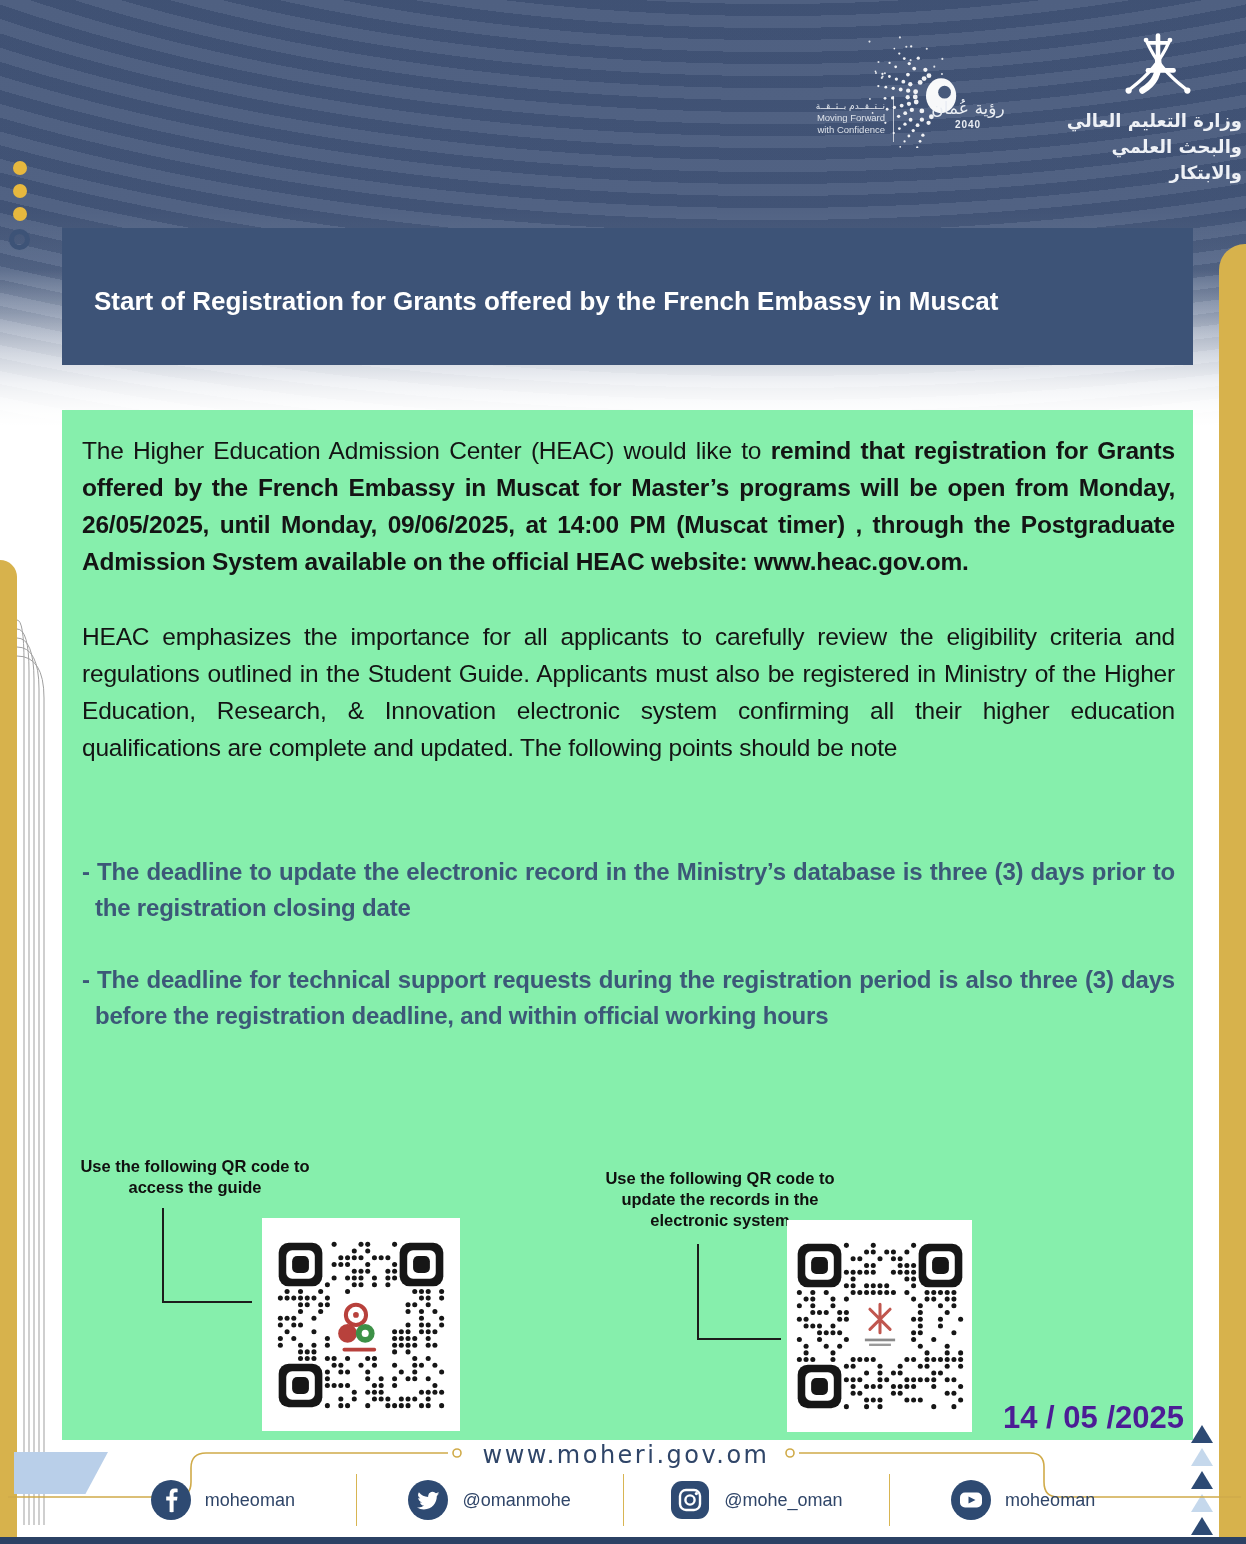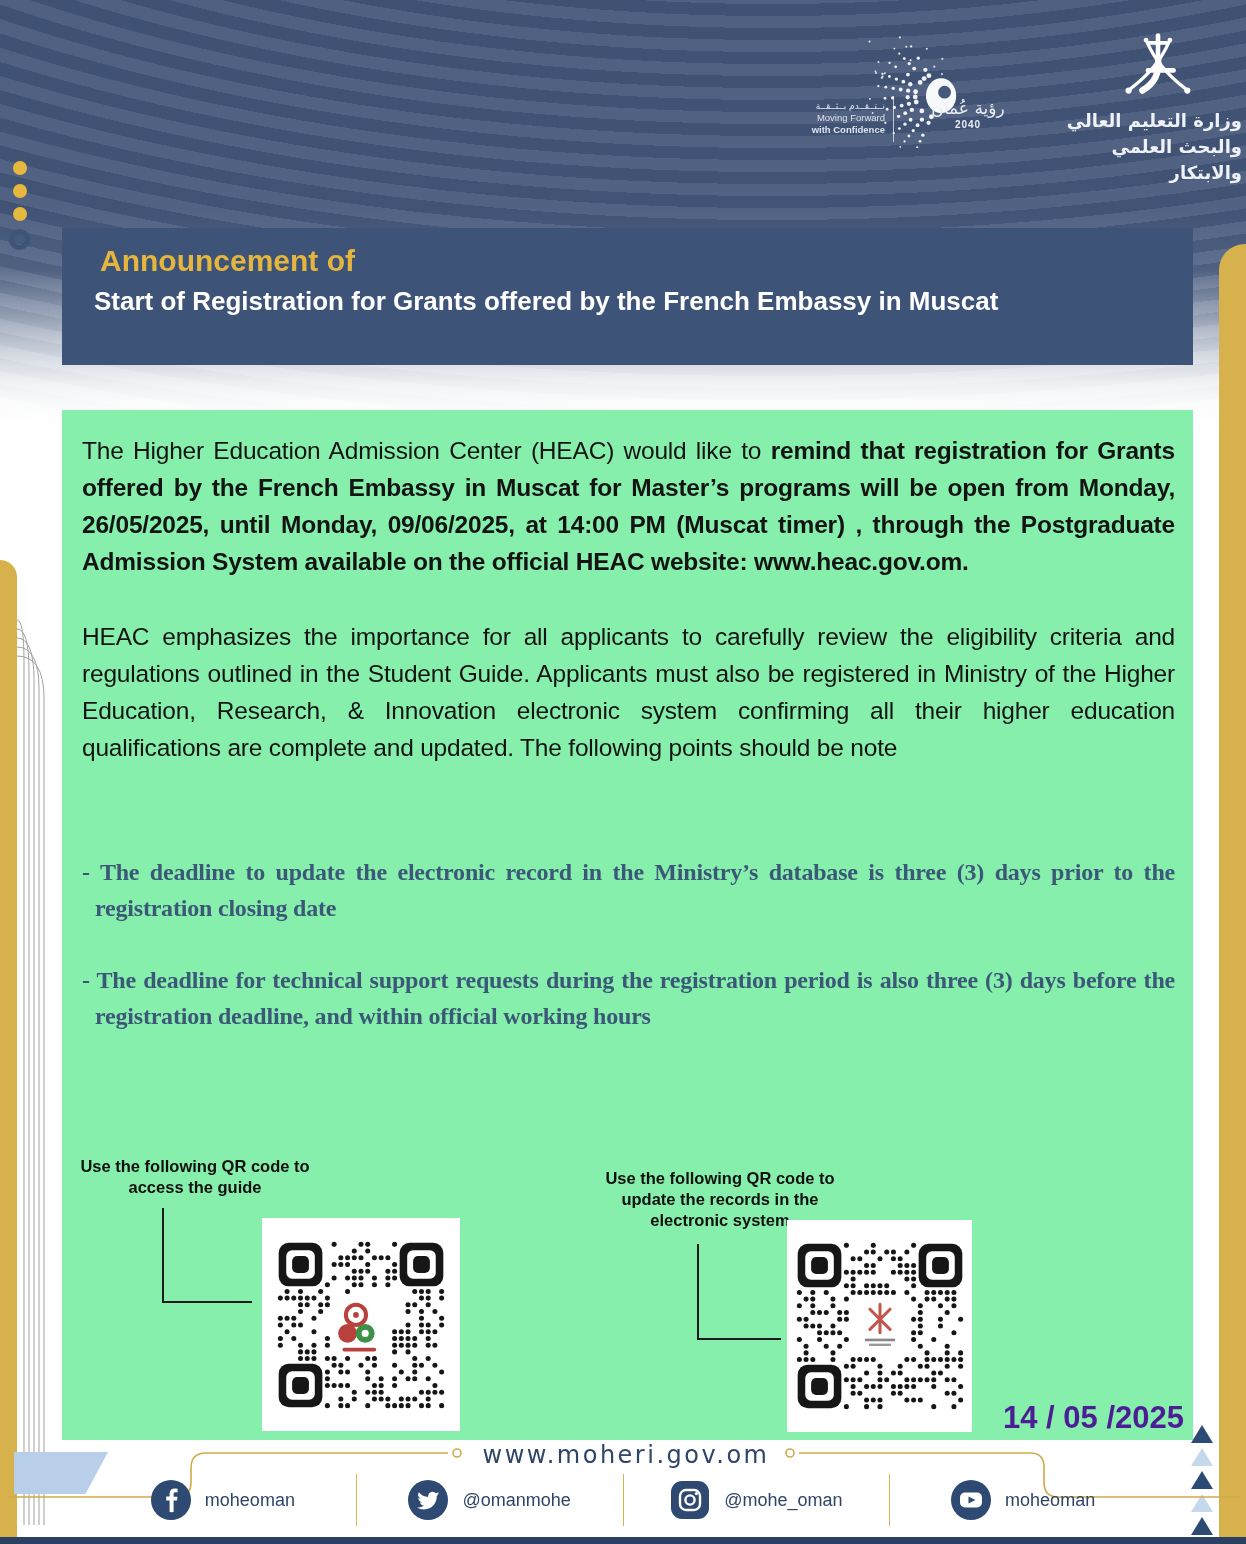--- a/index.html
+++ b/index.html
@@ -22,41 +22,41 @@
   .tri.navy{border-bottom:18px solid #2d4a74;}
   .tri.blue{border-bottom:18px solid #c5d8ec;}
   .parallelogram{position:absolute;left:14px;top:1452px;width:94px;height:42px;background:#b9cfe9;
     clip-path:polygon(0 0,100% 0,76% 100%,0 100%);}
   .bottom-strip{position:absolute;left:0;bottom:0;width:1246px;height:7px;background:#2b4164;z-index:9;}
   
   .vision-logo{position:absolute;left:803px;top:28px;width:218px;height:140px;color:#e9edf3;}
   .vision-text{position:absolute;left:6px;top:72px;width:76px;text-align:right;line-height:12px;}
   .vision-text .ar{font-size:9px;font-family:"DejaVu Sans",sans-serif;opacity:.95;}
   .vision-text .en{font-size:9.5px;opacity:.92;}
-  .vision-text .en.b{font-weight:bold;text-align:right;}
+  .vision-text .en.b{font-weight:normal;text-align:right;}
   .vision-divider{position:absolute;left:90px;top:68px;width:1px;height:46px;background:rgba(255,255,255,.65);}
   .comet{position:absolute;left:40px;top:-2px;width:152px;height:122px;}
   .vision-wordmark{position:absolute;left:112px;top:70px;width:106px;text-align:center;}
   .vision-wordmark .ar{font-size:17px;font-weight:normal;font-family:"DejaVu Sans",sans-serif;}
   .vision-wordmark .year{font-size:10px;font-weight:bold;letter-spacing:1px;margin-top:1px;}
   .ministry-logo{position:absolute;left:1020px;top:28px;width:186px;height:140px;color:#eef1f6;margin-left:40px;}
   .emblem{position:absolute;left:48px;top:2px;width:100px;height:78px;}
   .ministry-text{position:absolute;top:80px;right:4px;width:182px;text-align:right;
     font-family:"DejaVu Sans",sans-serif;font-weight:bold;font-size:18px;line-height:26px;}
   
   .band{position:absolute;left:62px;top:228px;width:1131px;height:137px;background:#3d5377;}
   .kicker{position:absolute;left:38px;top:16px;font-size:30px;font-weight:bold;color:#e5b63e;}
   .band-title{position:absolute;left:32px;top:58px;width:1080px;font-size:26px;font-weight:bold;color:#ffffff;}
   
   .panel{position:absolute;left:62px;top:410px;width:1131px;height:1030px;background:#86efac;}
   .panel-inner{padding:22px 18px 0 20px;}
   .para{font-size:24.5px;line-height:37px;text-align:justify;color:#141414;letter-spacing:-0.2px;}
   .para b{font-weight:bold;}
   .para+.para{margin-top:38px;}
-  .bullets{margin-top:88px;color:#3c5878;font-weight:bold;font-family:Liberation Serif, serif;}
+  .bullets{margin-top:88px;color:#3c5878;font-weight:bold;}
   .bullet{font-size:24px;line-height:36px;text-align:justify;padding-left:13px;text-indent:-13px;letter-spacing:-0.2px;}
   .bullet+.bullet{margin-top:36px;}
   
   .qr-label{position:absolute;font-size:16.5px;font-weight:bold;color:#10100f;text-align:center;line-height:21px;}
   .qr-label1{left:78px;top:1156px;width:234px;}
   .qr-label2{left:600px;top:1168px;width:240px;}
   .connector{position:absolute;border-left:2px solid #1c1c1c;border-bottom:2px solid #1c1c1c;}
   .connector1{left:162px;top:1208px;width:88px;height:93px;}
   .connector2{left:697px;top:1244px;width:82px;height:94px;}
   .qr-box{position:absolute;background:#ffffff;display:flex;align-items:center;justify-content:center;}
@@ -205,21 +205,20 @@
       <circle cx="63" cy="11" r="2.6" fill="#ffffff"></circle>
       <circle cx="37" cy="11" r="2.6" fill="#ffffff"></circle>
     </svg>
     <div class="ministry-text">
       <div>وزارة التعليم العالي</div>
       <div>والبحث العلمي والابتكار</div>
     </div>
   </div>
 
   <div class="band">
-    <div class="kicker">Announcement of</div>
     <div class="band-title">Start of Registration for Grants offered by the French Embassy in Muscat</div>
   </div>
 
   <div class="panel">
     <div class="panel-inner">
       <div class="para"><span>The Higher Education Admission Center (HEAC) would like to </span><b>remind that registration for Grants offered by the French Embassy in Muscat for Master’s programs will be open from Monday, 26/05/2025, until Monday, 09/06/2025, at 14:00 PM (Muscat timer) , through the Postgraduate Admission System available on the official HEAC website: www.heac.gov.om.</b></div>
       <div class="para">HEAC emphasizes the importance for all applicants to carefully review the eligibility criteria and regulations outlined in the Student Guide. Applicants must also be registered in Ministry of the Higher Education, Research, &amp; Innovation electronic system confirming all their higher education qualifications are complete and updated. The following points should be note</div>
       <div class="bullets">
         <div class="bullet">- The deadline to update the electronic record in the Ministry’s database is three (3) days prior to the registration closing date</div>
         <div class="bullet">- The deadline for technical support requests during the registration period is also three (3) days before the registration deadline, and within official working hours</div>

